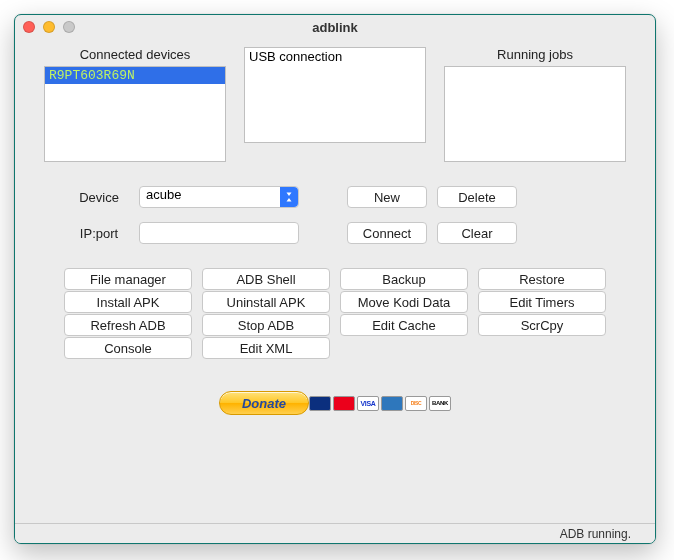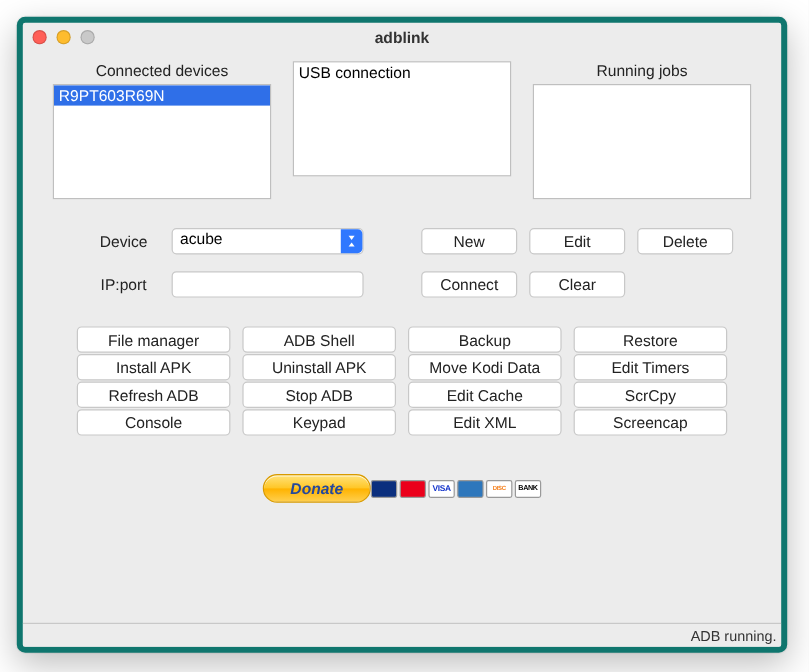--- a/index.html
+++ b/index.html
@@ -8,21 +8,21 @@
     font-size: 13px;
     background: #fff;
     width: 674px;
     height: 560px;
     overflow: hidden;
   }
   .window {
     width: 642px;
     height: 530px;
     margin: 14px 14px;
-    border: 5px solid #0f766e;
+    border: 1px solid #0f766e;
     border-radius: 7px;
     box-shadow: 0 10px 28px rgba(0,0,0,0.25), 0 0 0 1px rgba(0,0,0,0.04);
     background: #ececec;
     display: flex;
     flex-direction: column;
     overflow: hidden;
   }
   .titlebar {
     height: 24px;
     display: flex;
@@ -62,21 +62,22 @@
     border-radius: 0;
     overflow: hidden;
     font-size: 13px;
   }
   .listbox .item {
     padding: 1px 4px;
     white-space: nowrap;
   }
   .listbox .item.sel {
     background: #2f6fe8;
-    color: #ffffff;
+    color: #bef264;
+    font-family: Liberation Mono, monospace;
   }
   
   .form {
     margin-left: 36px;
     margin-right: 6px;
     display: flex;
     flex-direction: column;
     gap: 14px;
     margin-bottom: 24px;
   }
@@ -171,21 +172,21 @@
   .card.disc{ background:#fff; color:#f58220; font-size:5px;}
   .card.bank{ background:#fff; color:#000; font-size:6px;}
   
   .statusbar {
     border-top: 1px solid #c8c8c8;
     height: 20px;
     background: #ececec;
     font-size: 12px;
     color: #333;
     display:flex; align-items:center; justify-content:flex-end;
-    padding: 0 4px;
+    padding: 0 24px;
   }
 </style>
 </head>
 <body>
 
 <div class="window">
   <div class="titlebar">
     <div class="traffic">
       <div class="tl red"></div>
       <div class="tl yel"></div>
@@ -225,21 +226,20 @@
             <svg width="8" height="6" viewBox="0 0 8 6">
                 <path d="M4 1 L6.5 4.5 H1.5 Z" fill="#fff" transform="rotate(180 4 3)"></path>
               </svg>
             <svg width="8" height="6" viewBox="0 0 8 6">
                 <path d="M4 5 L6.5 1.5 H1.5 Z" fill="#fff" transform="rotate(180 4 3)"></path>
               </svg>
           </span>
         </div>
         <div class="spacer"></div>
         <button class="btn sm">New</button>
-        <button class="btn sm">Edit</button>
         <button class="btn sm">Delete</button>
       </div>
       <div class="row">
         <div class="fld-label">IP:port</div>
         <input class="textfield" value="" style="">
         <div class="spacer"></div>
         <button class="btn sm">Connect</button>
         <button class="btn sm">Clear</button>
       </div>
     </div>
@@ -254,23 +254,21 @@
       <button class="btn">Uninstall APK</button>
       <button class="btn">Move Kodi Data</button>
       <button class="btn">Edit Timers</button>
 
       <button class="btn">Refresh ADB</button>
       <button class="btn">Stop ADB</button>
       <button class="btn">Edit Cache</button>
       <button class="btn">ScrCpy</button>
 
       <button class="btn">Console</button>
-      <button class="btn">Keypad</button>
       <button class="btn">Edit XML</button>
-      <button class="btn">Screencap</button>
     </div>
 
     <div class="donate-row">
       <div class="donate-btn">Donate</div>
       <div class="cards">
         <div class="card maestro"></div>
         <div class="card master"></div>
         <div class="card visa">VISA</div>
         <div class="card amex"></div>
         <div class="card disc">DISC</div>

